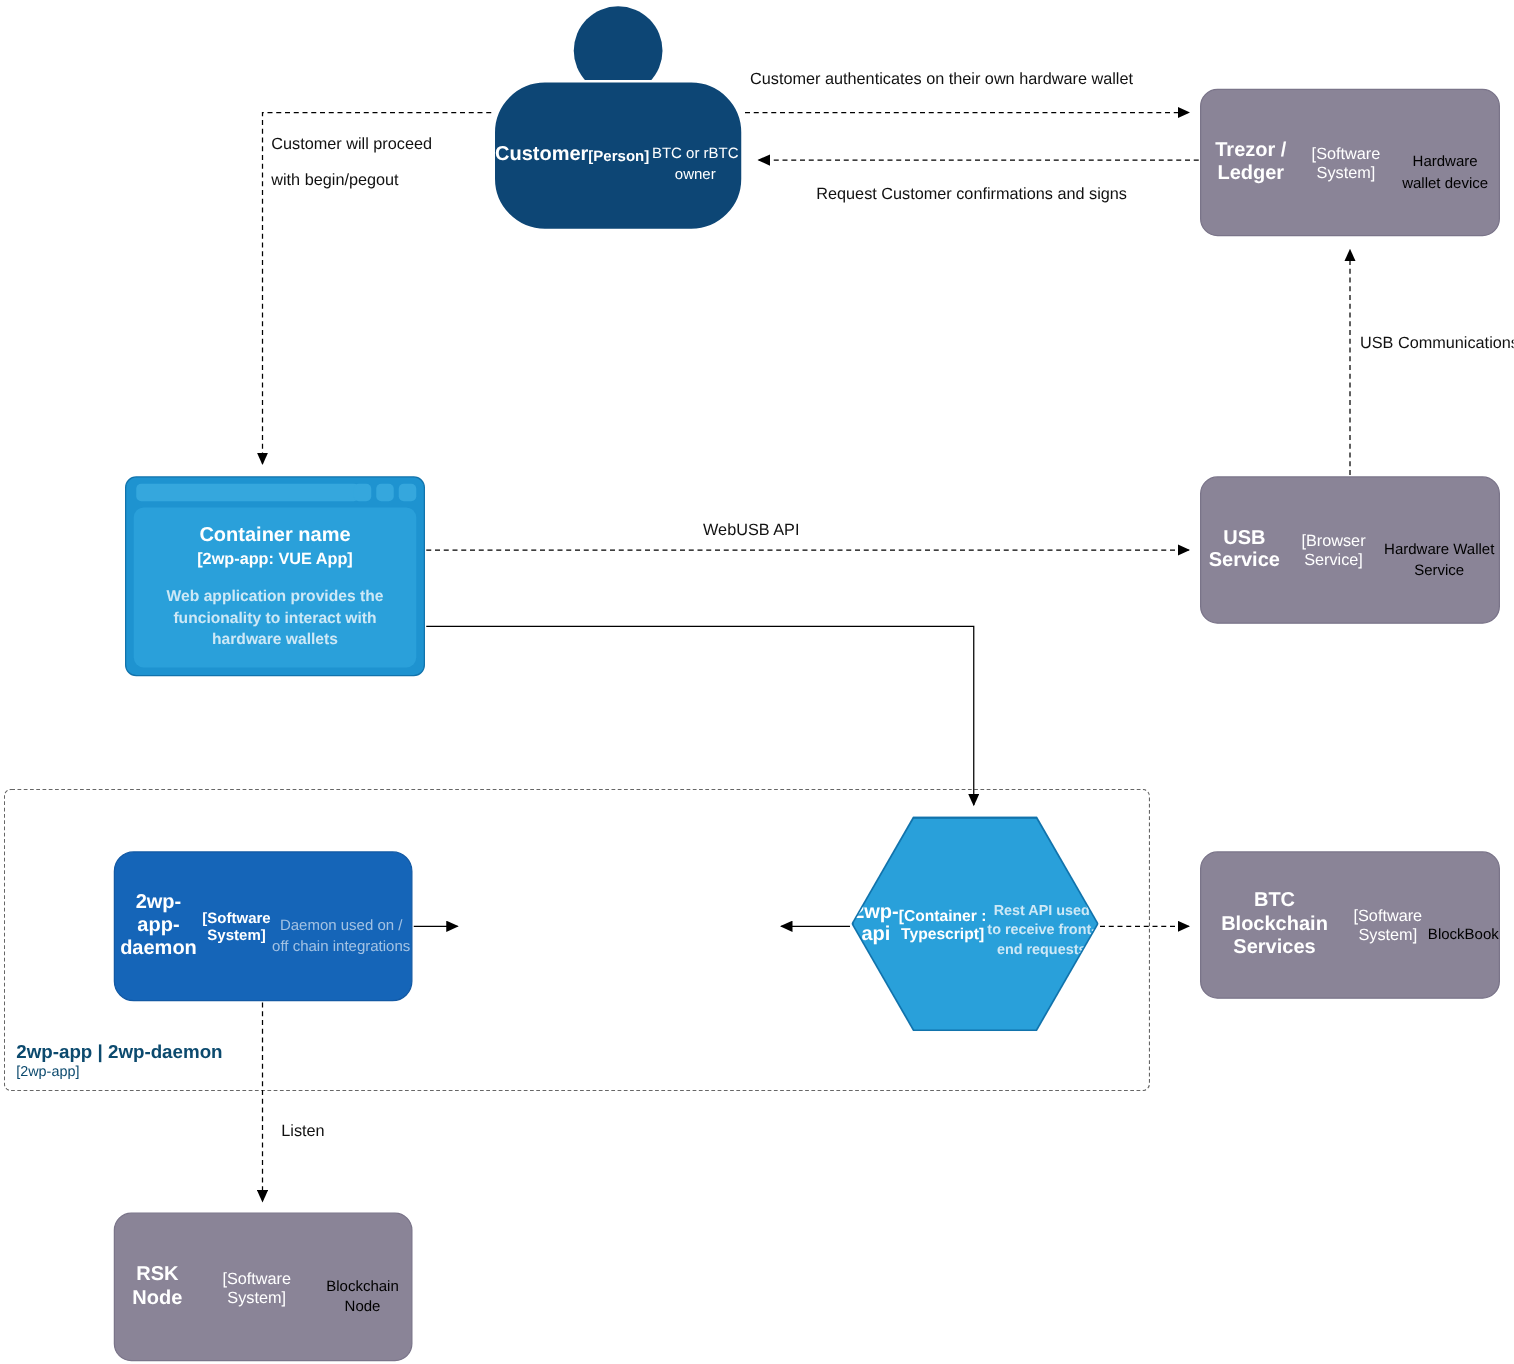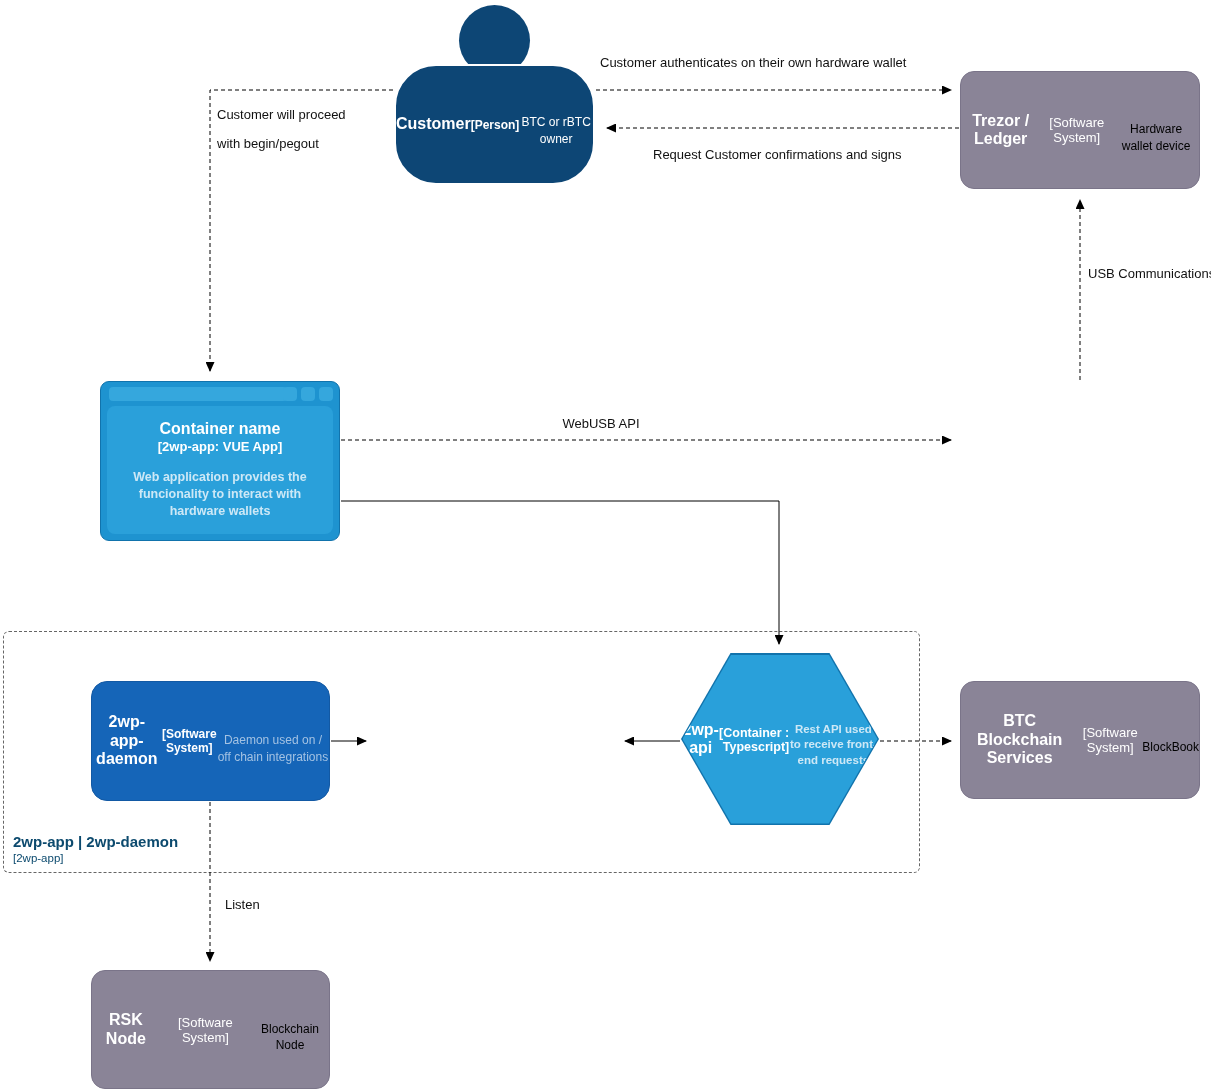--- a/index.html
+++ b/index.html
@@ -59,21 +59,21 @@
 
   
   .hexwrap{position:absolute;left:681px;top:653px;width:198px;height:172px;}
   .hex-outer{position:absolute;inset:0;background:#1173ac;
      clip-path:polygon(25% 0,75% 0,100% 50%,75% 100%,25% 100%,0% 50%);}
   .hex-inner{position:absolute;inset:1.5px;background:#29a0da;
      clip-path:polygon(25% 0,75% 0,100% 50%,75% 100%,25% 100%,0% 50%);
      display:flex;flex-direction:row;align-items:center;justify-content:center;
      text-align:center;color:#fff;}
   .hex-inner .title{font-size:16px;}
-  .hex-inner .meta{font-weight:bold;font-size:12.5px;text-align:right;}
+  .hex-inner .meta{font-weight:bold;font-size:12.5px;}
   .hex-inner .desc{font-weight:bold;color:#cde8f6;font-size:11.5px;margin-top:12px;width:176px;}
 
   
   .boundary{position:absolute;left:3px;top:631px;width:917px;height:242px;
             border:1.5px dashed #666666;border-radius:6px;box-sizing:border-box;}
   .boundary .blabel{position:absolute;left:9px;bottom:8px;text-align:left;color:#0c4a6e;}
   .boundary .btitle{font-size:15px;font-weight:bold;}
   .boundary .bmeta{font-size:11.5px;margin-top:2px;}
 
   
@@ -145,20 +145,25 @@
     <div class="btn b1"></div>
     <div class="btn b2"></div>
     <div class="btn b3"></div>
     <div class="panel">
       <div class="title">Container name</div>
       <div class="meta">[2wp-app: VUE App]</div>
       <div class="desc">Web application provides the funcionality to interact with hardware wallets</div>
     </div>
   </div>
 
+  <div class="node gray" style="left:960px;top:381px;width:240px;height:118px;">
+    <div class="title">USB Service</div>
+    <div class="meta">[Browser Service]</div>
+    <div class="desc">Hardware Wallet Service</div>
+  </div>
 
   <div class="node daemon">
     <div class="title">2wp-app-daemon</div>
     <div class="meta">[Software System]</div>
     <div class="desc">Daemon used on / off chain integrations</div>
   </div>
 
 
   <div class="hexwrap">
     <div class="hex-outer"></div>

